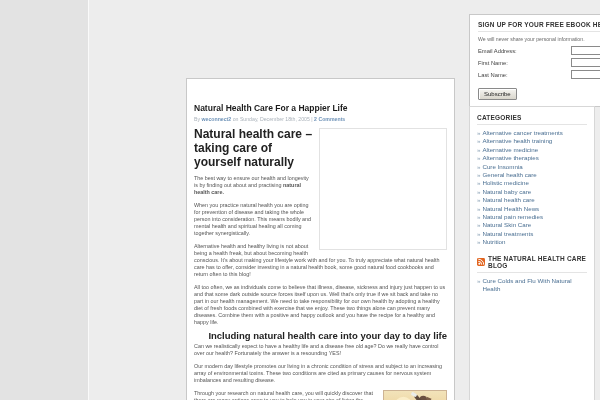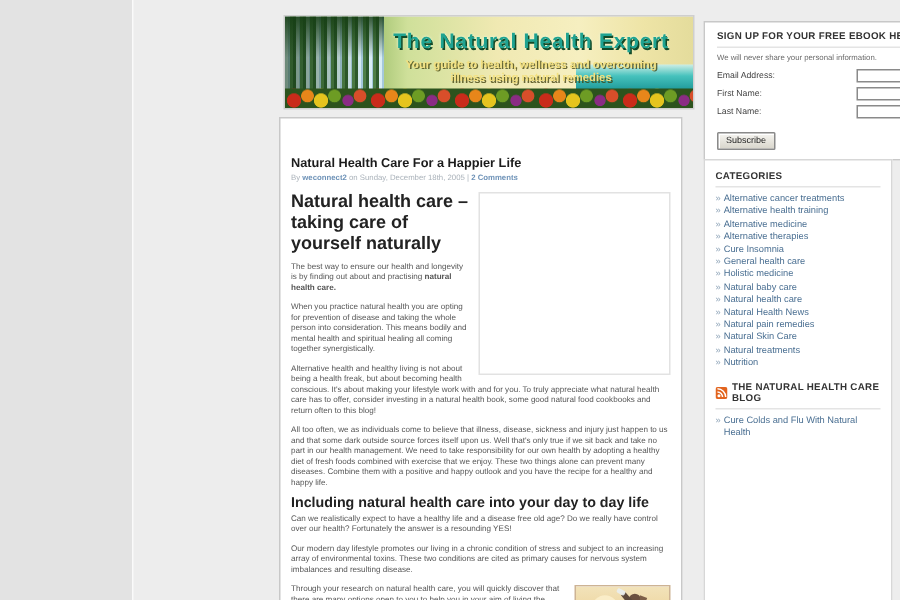--- a/index.html
+++ b/index.html
@@ -62,21 +62,21 @@
   .post-title { font-size:8.5px; font-weight:bold; color:#1c1c1c; margin:18px 0 3px; }
   .byline { font-size:5.2px; color:#aab2ba; margin-bottom:6px; }
   .byline a { color:#6f93b8; font-weight:bold; text-decoration:none; }
   .post { font-size:5.4px; line-height:7px; color:#555; }
   .post p { margin:0 0 6px; }
   .img-placeholder {
     float:right; width:128px; height:122px; margin:0 0 4px 6px;
     background:#fff; border:1px solid #e2e2e2;
   }
   .post-h1 { font-size:12px; line-height:1.15; font-weight:bold; color:#222; margin:1px 0 6px; }
-  .post-h2 { font-size:9.5px; font-weight:bold; color:#222; margin:4px 0 4px; clear:left; }
+  .post-h2 { font-size:9.5px; font-weight:bold; color:#222; margin:4px 0 4px; clear:left;text-align:right; }
   .img-woman {
     float:right; width:64px; height:48px; margin:0 0 2px 5px;
     border:1px solid #cdb394; display:block;
   }
 
   
   .signup-box {
     position:absolute; left:380px; top:14px; width:173px; height:93px;
     background:#fff; border:1px solid #c8c8c8; padding:6px 8px 5px;
   }
@@ -109,32 +109,20 @@
   .rss-icon { width:8px; height:8px; flex:0 0 auto; }
   .blog-list { list-style:none; margin-top:3px; }
   .blog-list li { font-size:6.2px; line-height:8px; color:#4a6f92; display:flex; }
   .blog-list li .bullet { color:#8ea4b8; margin-right:2px; }
 </style>
 </head>
 <body>
 
 <div class="wrapper">
 
-  <div class="banner">
-    <div class="banner-falls"></div>
-    <div class="banner-sea"></div>
-    <div class="banner-fruits"></div>
-    <div class="banner-text">
-      <div class="banner-title">The Natural Health Expert</div>
-      <div class="banner-sub">
-        <div>Your guide to health, wellness and overcoming</div>
-        <div>illness using natural remedies</div>
-      </div>
-    </div>
-  </div>
 
   <div class="article-box">
     <div class="post-title">Natural Health Care For a Happier Life</div>
     <div class="byline">
       <span>By</span>
       <a href="#">weconnect2</a>
       <span>on Sunday, December 18th, 2005 |</span>
       <a href="#">2 Comments</a>
     </div>
     <div class="post">

